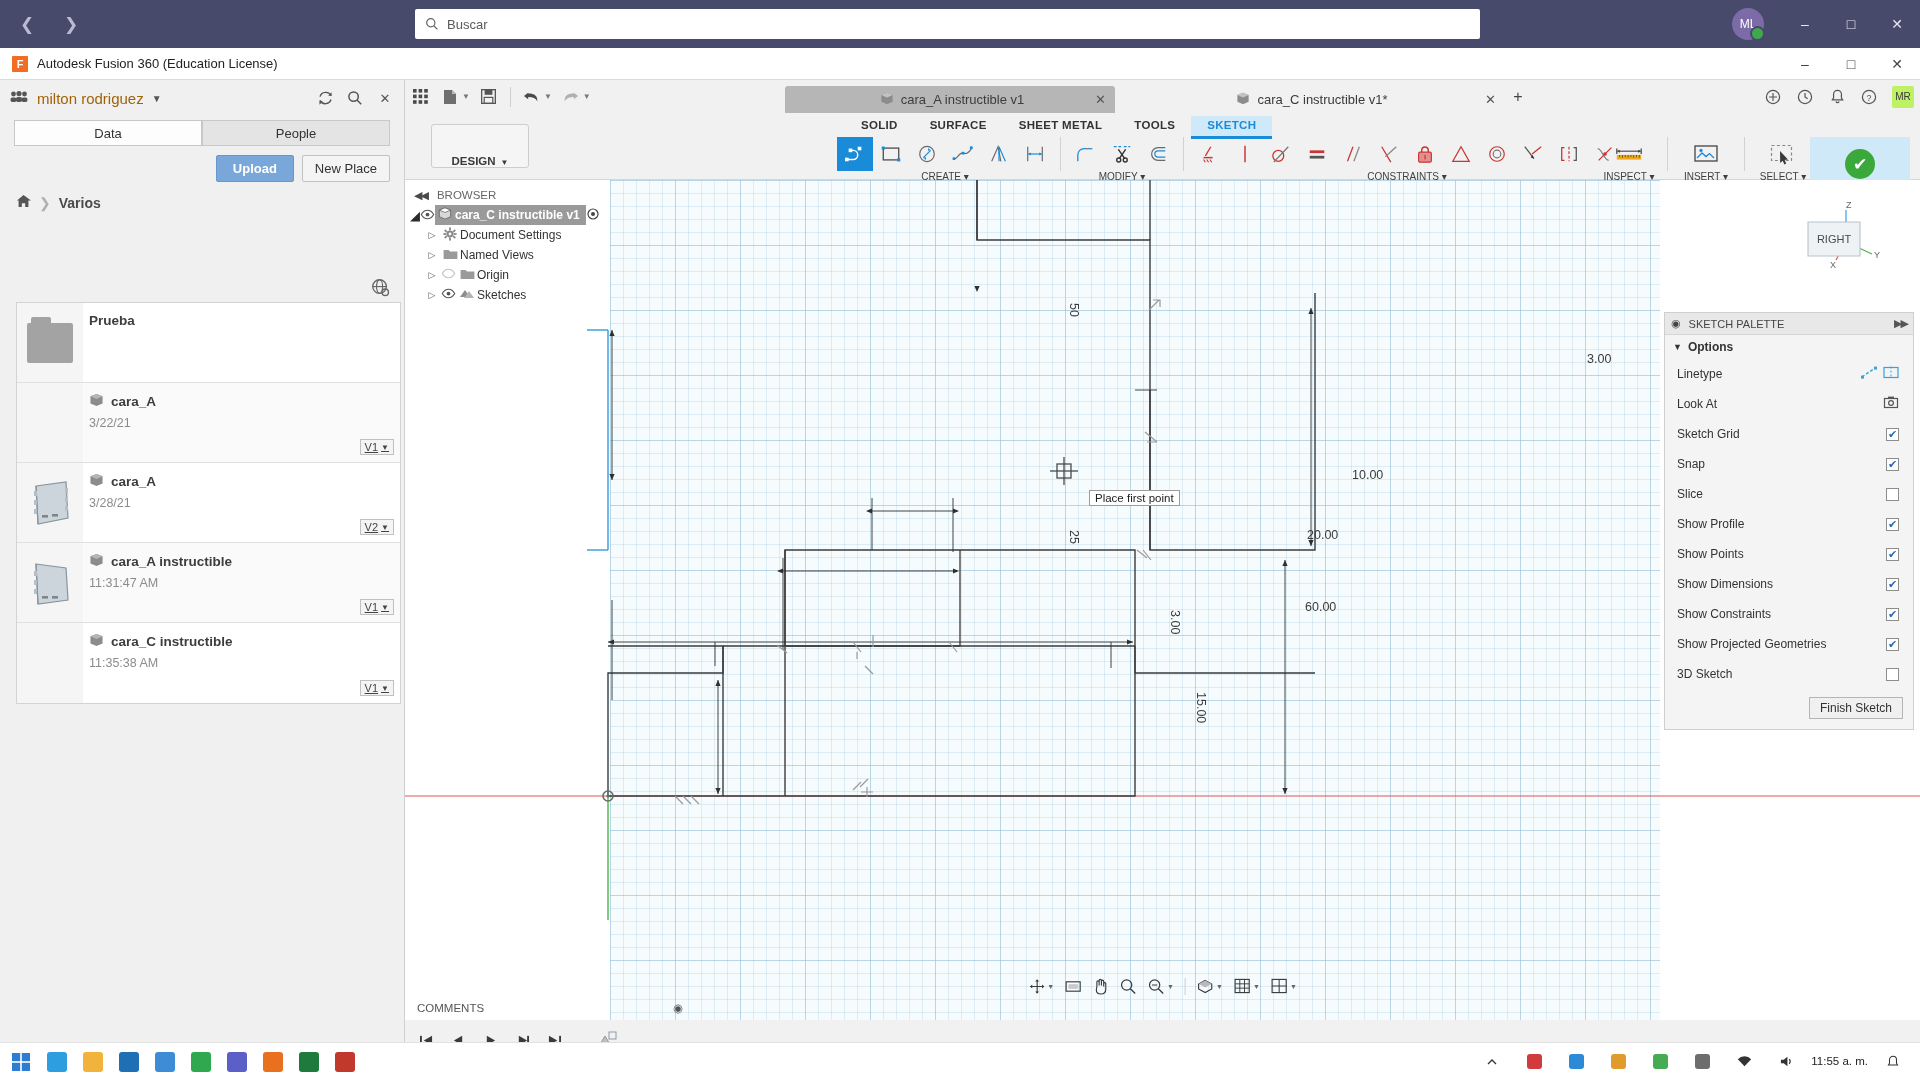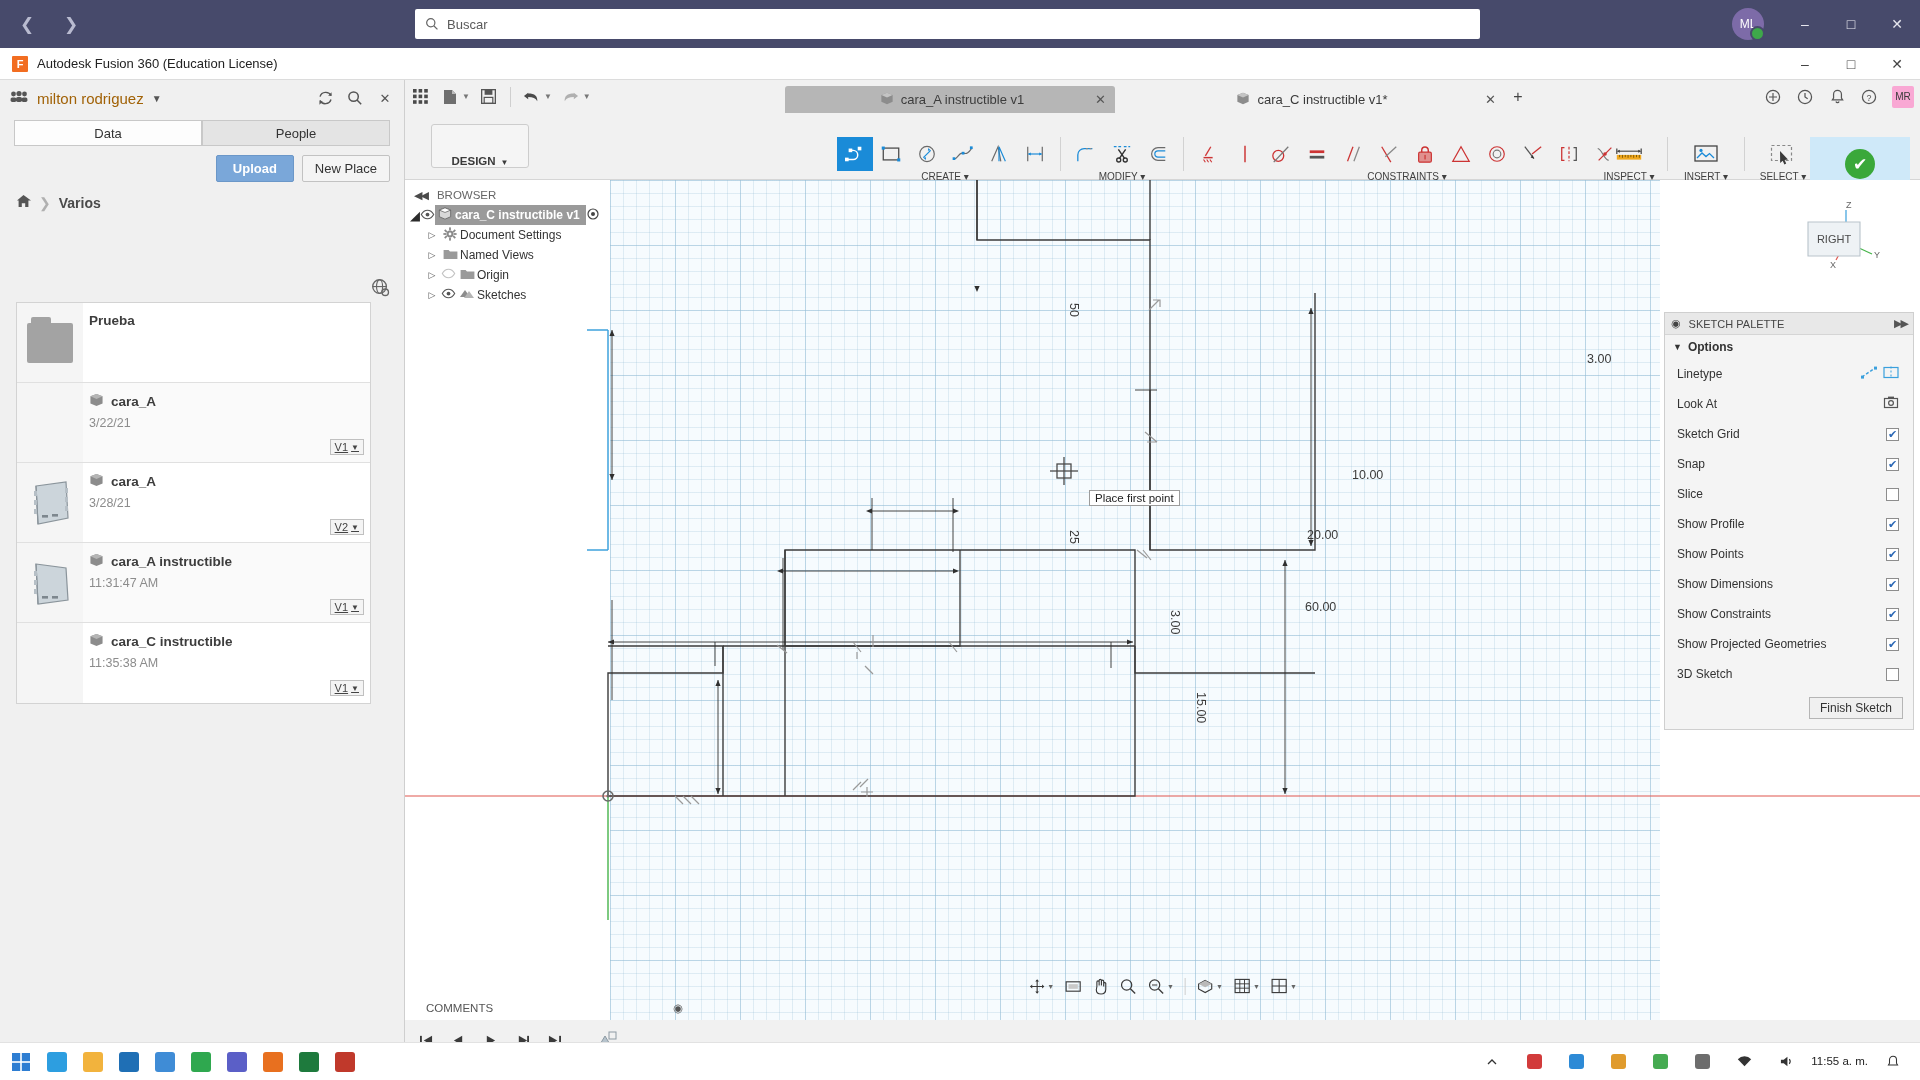--- a/index.html
+++ b/index.html
@@ -86,21 +86,21 @@
   #newfolder-btn {
     background: #f4f4f4; color: #333; font-size: 13px;
     padding: 5px 12px; border: 1px solid #c2c2c2; border-radius: 2px;
   }
 
   #breadcrumb { display: flex; align-items: center; gap: 8px; padding: 12px 0 6px 16px; color: #555; }
   #breadcrumb .bc-sep { color: #b0b0b0; font-size: 14px; }
   #breadcrumb .bc-text { font-size: 14px; font-weight: bold; color: #4a4a4a; }
   #dp-globe { position: absolute; right: 14px; top: 198px; color: #666; }
 
-  #dp-list { position: absolute; left: 16px; top: 222px; width: 355px; background: #ffffff; border: 1px solid #d3d3d3; }
+  #dp-list { position: absolute; left: 16px; top: 222px; width: 385px; background: #ffffff; border: 1px solid #d3d3d3; }
   .dp-row { display: flex; height: 80px; border-bottom: 1px solid #e0e0e0; position: relative; background: #fff; }
   .dp-row.alt { background: #fafafa; }
   .dp-thumb { width: 66px; flex: none; display: flex; align-items: center; justify-content: center; background: #f5f5f5; }
   .dp-meta { flex: 1; padding: 10px 6px 0 6px; }
   .dp-name-line { display: flex; align-items: center; gap: 7px; }
   .dp-name { font-size: 13.5px; font-weight: bold; color: #3d3d3d; }
   .dp-date { font-size: 12.5px; color: #8c8c8c; margin-top: 6px; }
   .dp-ver {
     position: absolute; right: 6px; bottom: 7px;
     border: 1px solid #c0c0c0; background: #f4f4f4; font-size: 11px; color: #444;
@@ -126,21 +126,21 @@
   .doc-tab {
     height: 27px; margin-top: 6px; display: flex; align-items: center; gap: 7px;
     padding: 0 10px 0 14px; font-size: 13px; color: #3a3a3a;
     border-radius: 3px 3px 0 0;
   }
   .doc-tab.inactive { background: #b6b6b6; color: #3c3c3c; width: 330px; justify-content: center; position: relative; }
   .doc-tab.active { background: #f1f1f1; width: 390px; justify-content: center; position: relative; }
   .doc-tab .tab-close { position: absolute; right: 9px; color: #555; font-size: 13px; }
   #tabs-plus { width: 26px; height: 33px; display: flex; align-items: center; justify-content: center; color: #444; font-size: 16px; }
   #qat-right { position: absolute; right: 6px; top: 0; height: 33px; display: flex; align-items: center; gap: 2px; }
-  #qat-avatar { width: 22px; height: 22px; border-radius: 2px; background: #f9a8d4; color: #3a3a3a; font-size: 10px; display: flex; align-items: center; justify-content: center; margin-left: 6px; }
+  #qat-avatar { width: 22px; height: 22px; border-radius: 2px; background: #bef264; color: #3a3a3a; font-size: 10px; display: flex; align-items: center; justify-content: center; margin-left: 6px; }
 
   
   #ribbon { position: absolute; left: 0; top: 33px; width: 1515px; height: 67px; background: #f1f1f1; border-bottom: 1px solid #d6d6d6; }
   #design-switch {
     position: absolute; left: 26px; top: 11px; width: 98px; height: 44px;
     border: 1px solid #cdcdcd; background: #f5f5f5; border-radius: 3px;
     display: flex; align-items: flex-end; justify-content: center; font-size: 11.5px; font-weight: bold; color: #3a3a3a; gap: 5px;
   }
   #ws-tabs { position: absolute; left: 440px; top: 3px; display: flex; gap: 0; }
   .ws-tab { padding: 3px 16px 5px 16px; font-size: 11.5px; font-weight: bold; color: #333; letter-spacing: .3px; }
@@ -222,21 +222,21 @@
     position: absolute; left: 50%; transform: translateX(-50%); bottom: 20px;
     height: 28px; display: flex; align-items: center; gap: 3px;
   }
   .nav-btn { height: 24px; display: flex; align-items: center; gap: 2px; padding: 0 4px; color: #3c3c3c; }
   .nav-caret { font-size: 7px; color: #666; }
   .nav-sep { width: 1px; height: 17px; background: #cfcfcf; margin: 0 4px; }
 
   
   #comments-bar {
     position: absolute; left: 0; bottom: 0; width: 290px; height: 24px;
-    display: flex; align-items: center; font-size: 11.5px; color: #555; padding-left: 21px; gap: 8px;
+    display: flex; align-items: center; font-size: 11.5px; color: #555; padding-left: 12px; gap: 8px;
   }
   #comments-bar .cm-dot { margin-left: auto; margin-right: 12px; color: #555; }
 
   
   #timeline {
     position: absolute; left: 405px; top: 1020px; width: 1515px; height: 40px;
     background: #f1f1f1; display: flex; align-items: center; padding-left: 8px; gap: 6px;
   }
   .tl-btn { width: 26px; height: 26px; display: flex; align-items: center; justify-content: center; color: #3a3a3a; }
   #tl-marker { margin-left: 22px; width: 24px; height: 26px; display: flex; align-items: center; justify-content: center; }
@@ -566,20 +566,27 @@
       <div id="qat-avatar">MR</div>
     </div>
   </div>
 
   <div id="ribbon">
     <div id="design-switch">
       <span>DESIGN</span>
       <span style="font-size:8px">▼</span>
     </div>
 
+    <div id="ws-tabs">
+      <div class="ws-tab">SOLID</div>
+      <div class="ws-tab">SURFACE</div>
+      <div class="ws-tab">SHEET METAL</div>
+      <div class="ws-tab">TOOLS</div>
+      <div class="ws-tab active">SKETCH</div>
+    </div>
 
     <div id="tool-row">
 
       <div class="tgroup">
         <div class="tbtn sel">
           <svg width="22" height="20" viewBox="0 0 24 22">
               <path d="M3 17h7a5 5 0 0 0 0-10H7" fill="none" stroke="#fff" stroke-width="1.6"></path>
               <rect x="1" y="15" width="4" height="4" fill="#fff"></rect>
               <rect x="15" y="3" width="4" height="4" fill="#fff"></rect>
               <rect x="5" y="5" width="4" height="4" fill="#fff"></rect>

